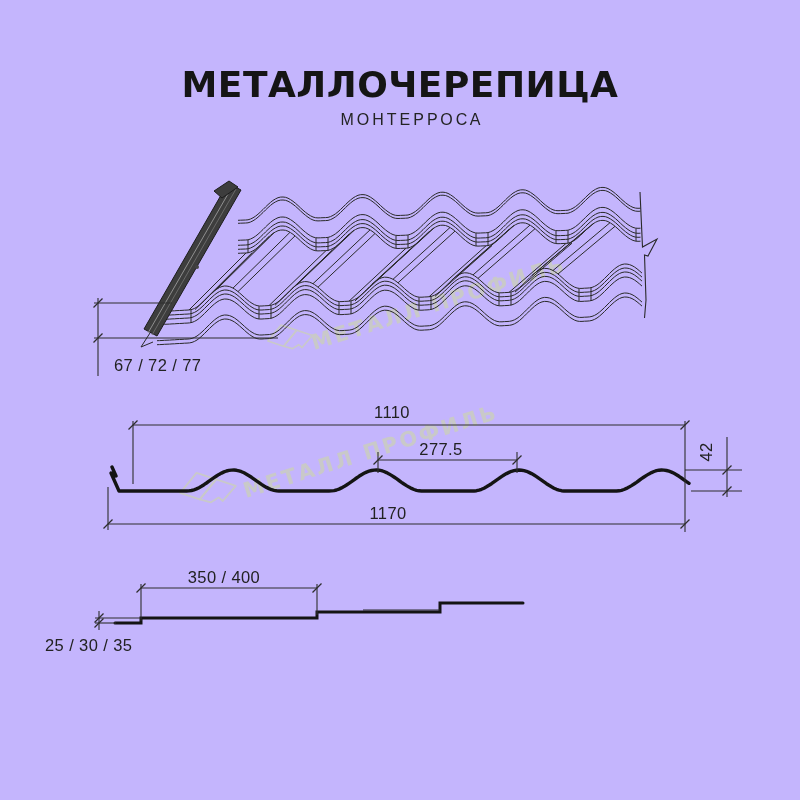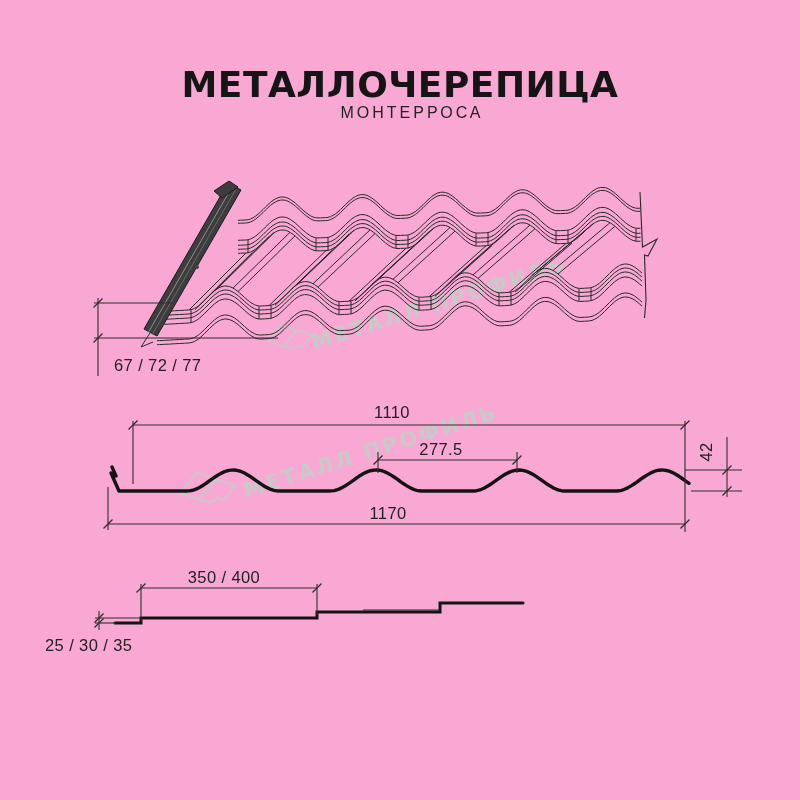--- a/index.html
+++ b/index.html
@@ -1,21 +1,21 @@
 <!DOCTYPE html>
 <html><head>
 <meta charset="utf-8">
 <style>
   html,body{margin:0;padding:0;background:#fff;}
-  .page{position:relative;width:800px;height:800px;background:#f9a8d4;overflow:hidden;
+  .page{position:relative;width:800px;height:800px;background:#c4b5fd;overflow:hidden;
         font-family:"Liberation Sans",sans-serif;}
   .hdr{position:absolute;left:0;top:66px;width:800px;text-align:center;z-index:3;}
   .title{font-family:"DejaVu Sans",sans-serif;font-weight:bold;font-size:36px;
          letter-spacing:.5px;color:#151515;line-height:1.05;}
-  .subtitle{font-size:16px;letter-spacing:3px;color:#242424;font-weight:500;padding-left:24px;}
+  .subtitle{margin-top:7px;font-size:16px;letter-spacing:3px;color:#242424;font-weight:500;padding-left:24px;}
   svg{position:absolute;left:0;top:0;z-index:2;}
   .dimtxt{font-family:"Liberation Sans",sans-serif;font-size:16.5px;fill:#222;letter-spacing:.4px;}
   .wmtxt{font-family:"DejaVu Sans",sans-serif;font-weight:bold;font-size:21px;letter-spacing:2.5px;}
 </style>
 </head>
 <body>
 
 <div class="page">
 
   <div class="hdr">

